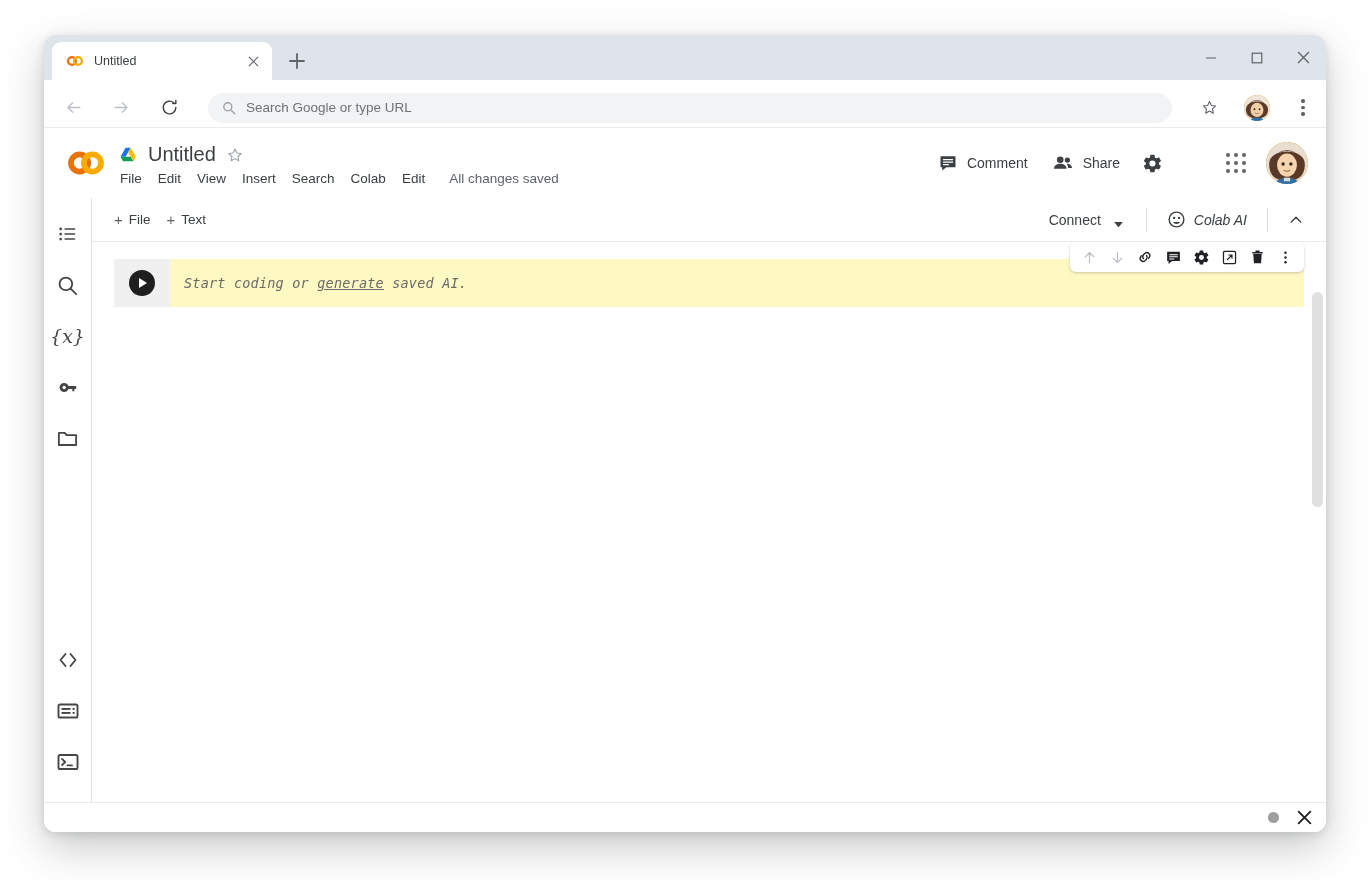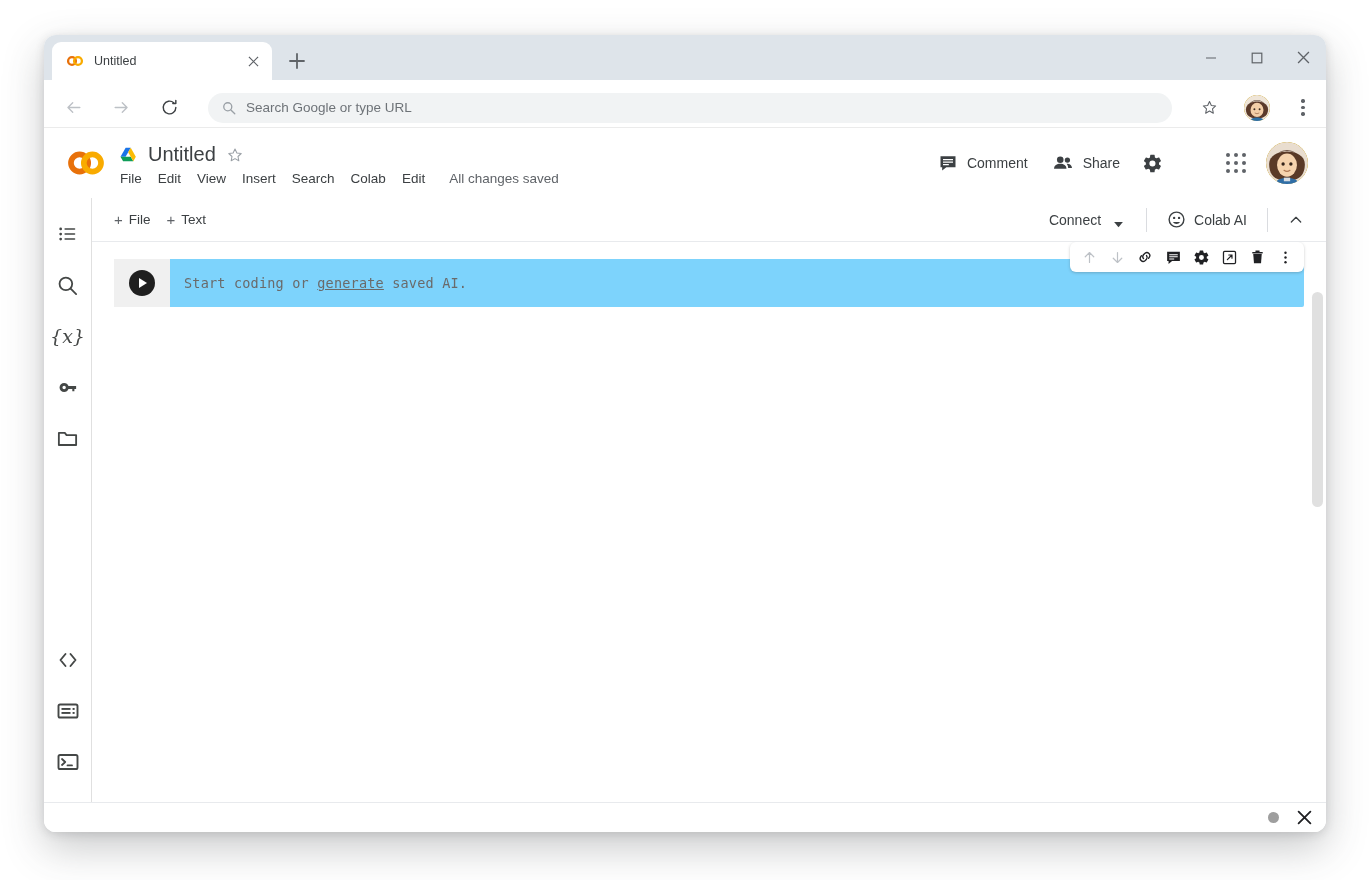--- a/index.html
+++ b/index.html
@@ -219,34 +219,35 @@
   .right-tools { margin-left: auto; display: flex; align-items: center; gap: 0; }
   .connect-btn {
     display: flex; align-items: flex-end; gap: 12px;
     font-size: 14px; color: #3c4043;
     padding: 6px 10px 6px 14px; border-radius: 4px;
   }
   .vdiv { width: 1px; height: 24px; background: #dadce0; margin: 0 12px; }
   .colabai-btn {
     display: flex; align-items: center; gap: 8px;
     font-size: 14px; color: #3c4043;
-    padding: 6px 8px; border-radius: 4px;
+    padding: 6px 8px; border-radius: 4px; font-style: italic;
   }
   .chev-btn { width: 32px; height: 32px; display: flex; align-items: center; justify-content: center; color: #3c4043; }
 
   .cell-area { flex: 1; position: relative; overflow: hidden; padding: 14px 22px 0 22px; }
 
   .code-cell {
     position: relative;
     height: 48px;
     display: flex; align-items: stretch;
     border-radius: 2px;
-    background: #7dd3fc;
+    background: #fef9c3;
     max-width: 1192px;
     margin-top: 3px;
+    font-style: italic;
   }
   .run-gutter {
     width: 56px; flex: none;
     display: flex; align-items: center; justify-content: center;
     background: #f0f0f0;
   }
   .run-btn {
     width: 26px; height: 26px; border-radius: 50%;
     background: #1f1f1f;
     display: flex; align-items: center; justify-content: center;

